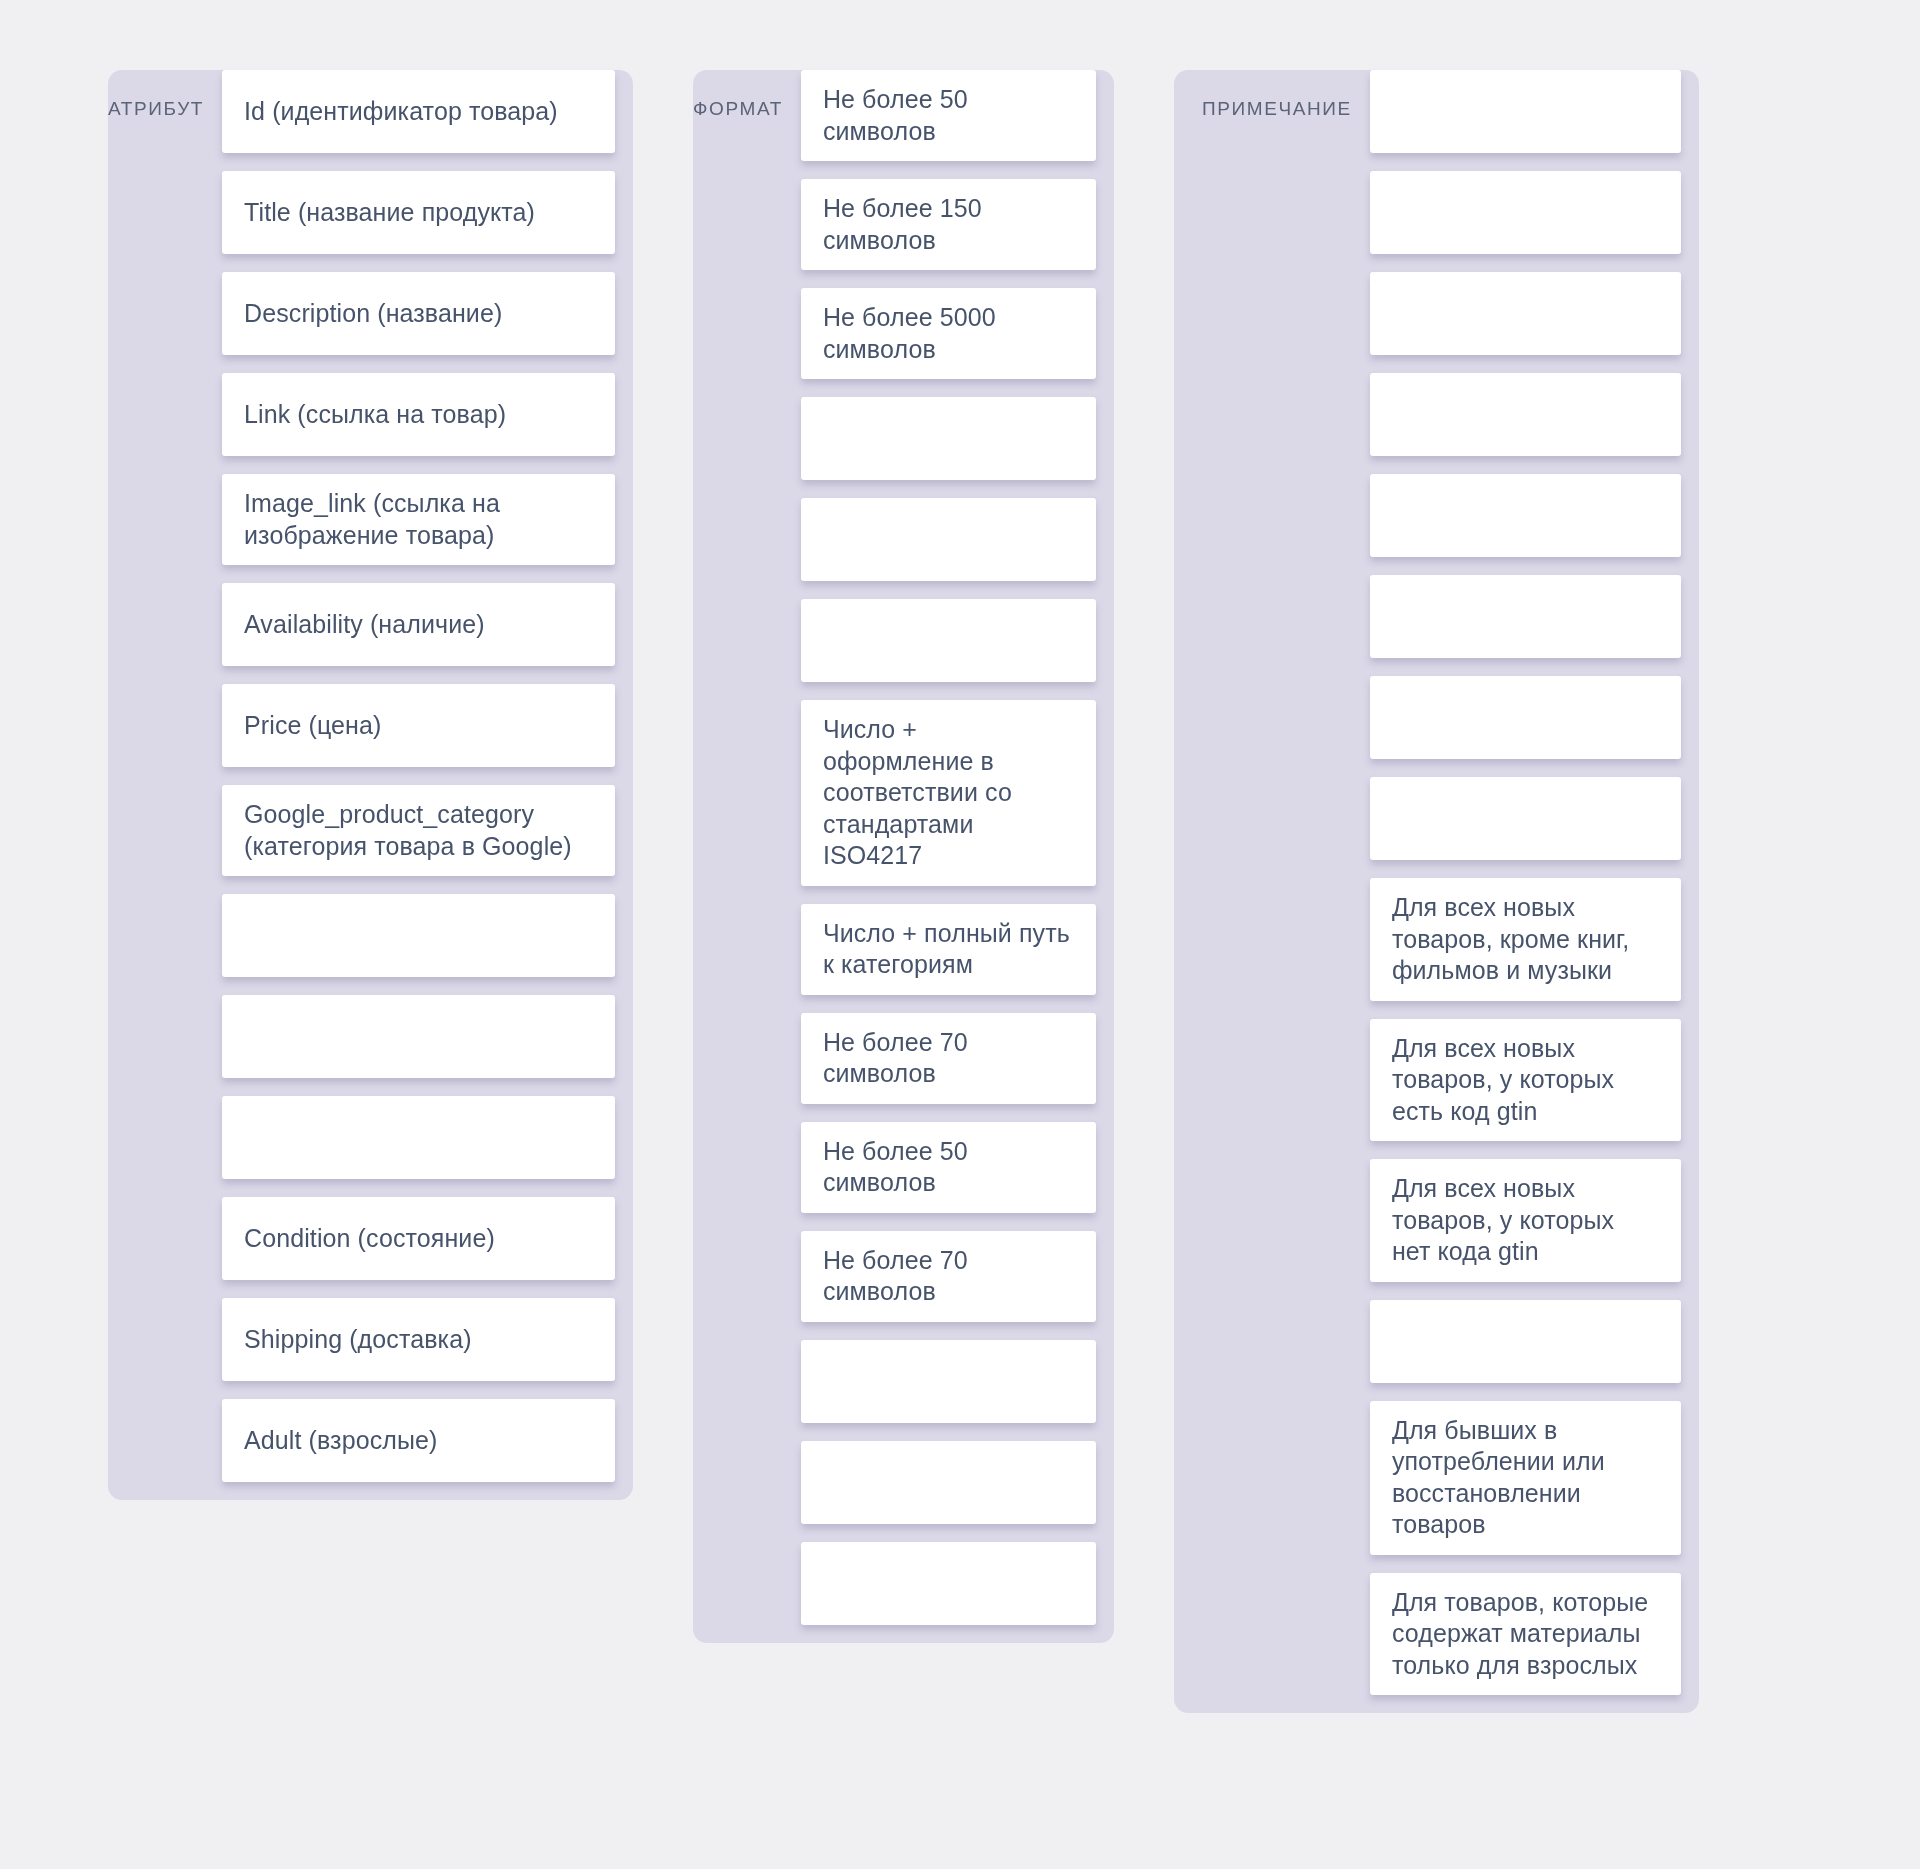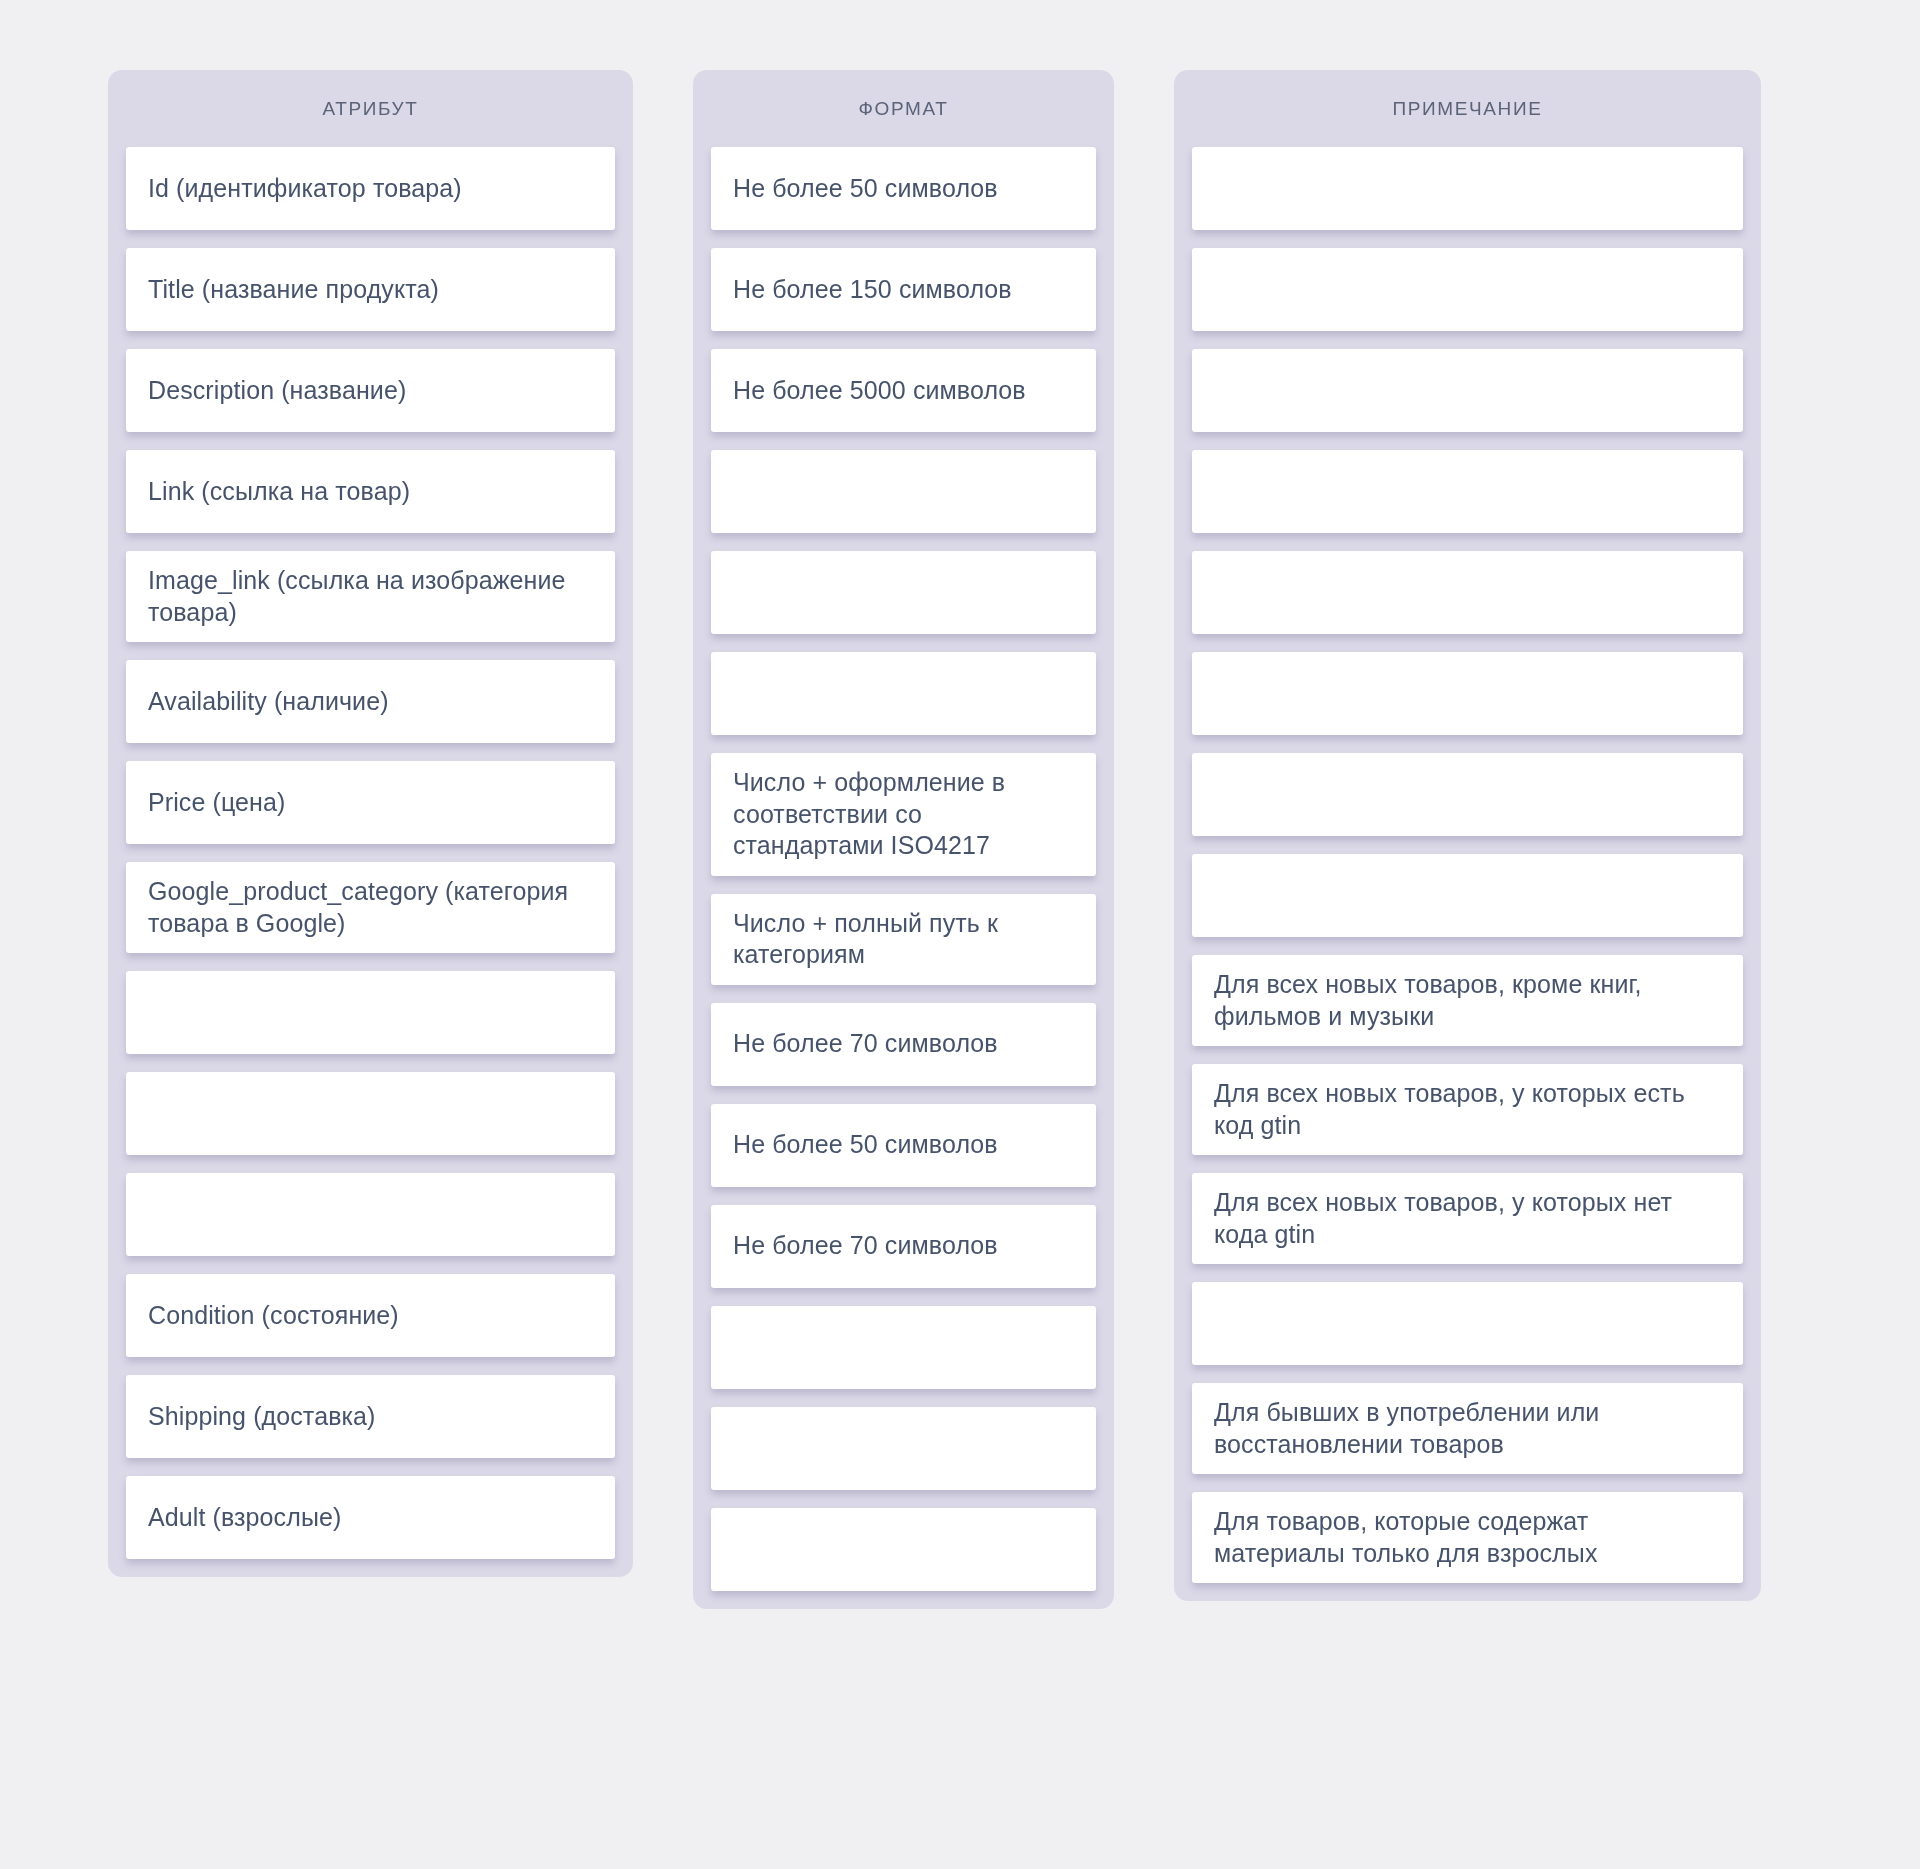--- a/index.html
+++ b/index.html
@@ -29,26 +29,26 @@
     gap: 60px;
     padding-left: 108px;
   }
 
   .column {
     background: #dbd9e8;
     border-radius: 14px;
     padding: 0 0 18px 0;
     box-sizing: border-box;
     display: flex;
-    flex-direction: column;
+    flex-direction: row;
   }
 
   .col-attr  { width: 525px; }
   .col-fmt   { width: 421px; }
-  .col-note  { width: 587px; }
+  .col-note  { width: 525px; padding-left: 28px; }
 
   .col-header {
     height: 77px;
     display: flex;
     align-items: center;
     justify-content: center;
     color: #5b6378;
     font-size: 19px;
     letter-spacing: 1.6px;
     font-weight: 400;

